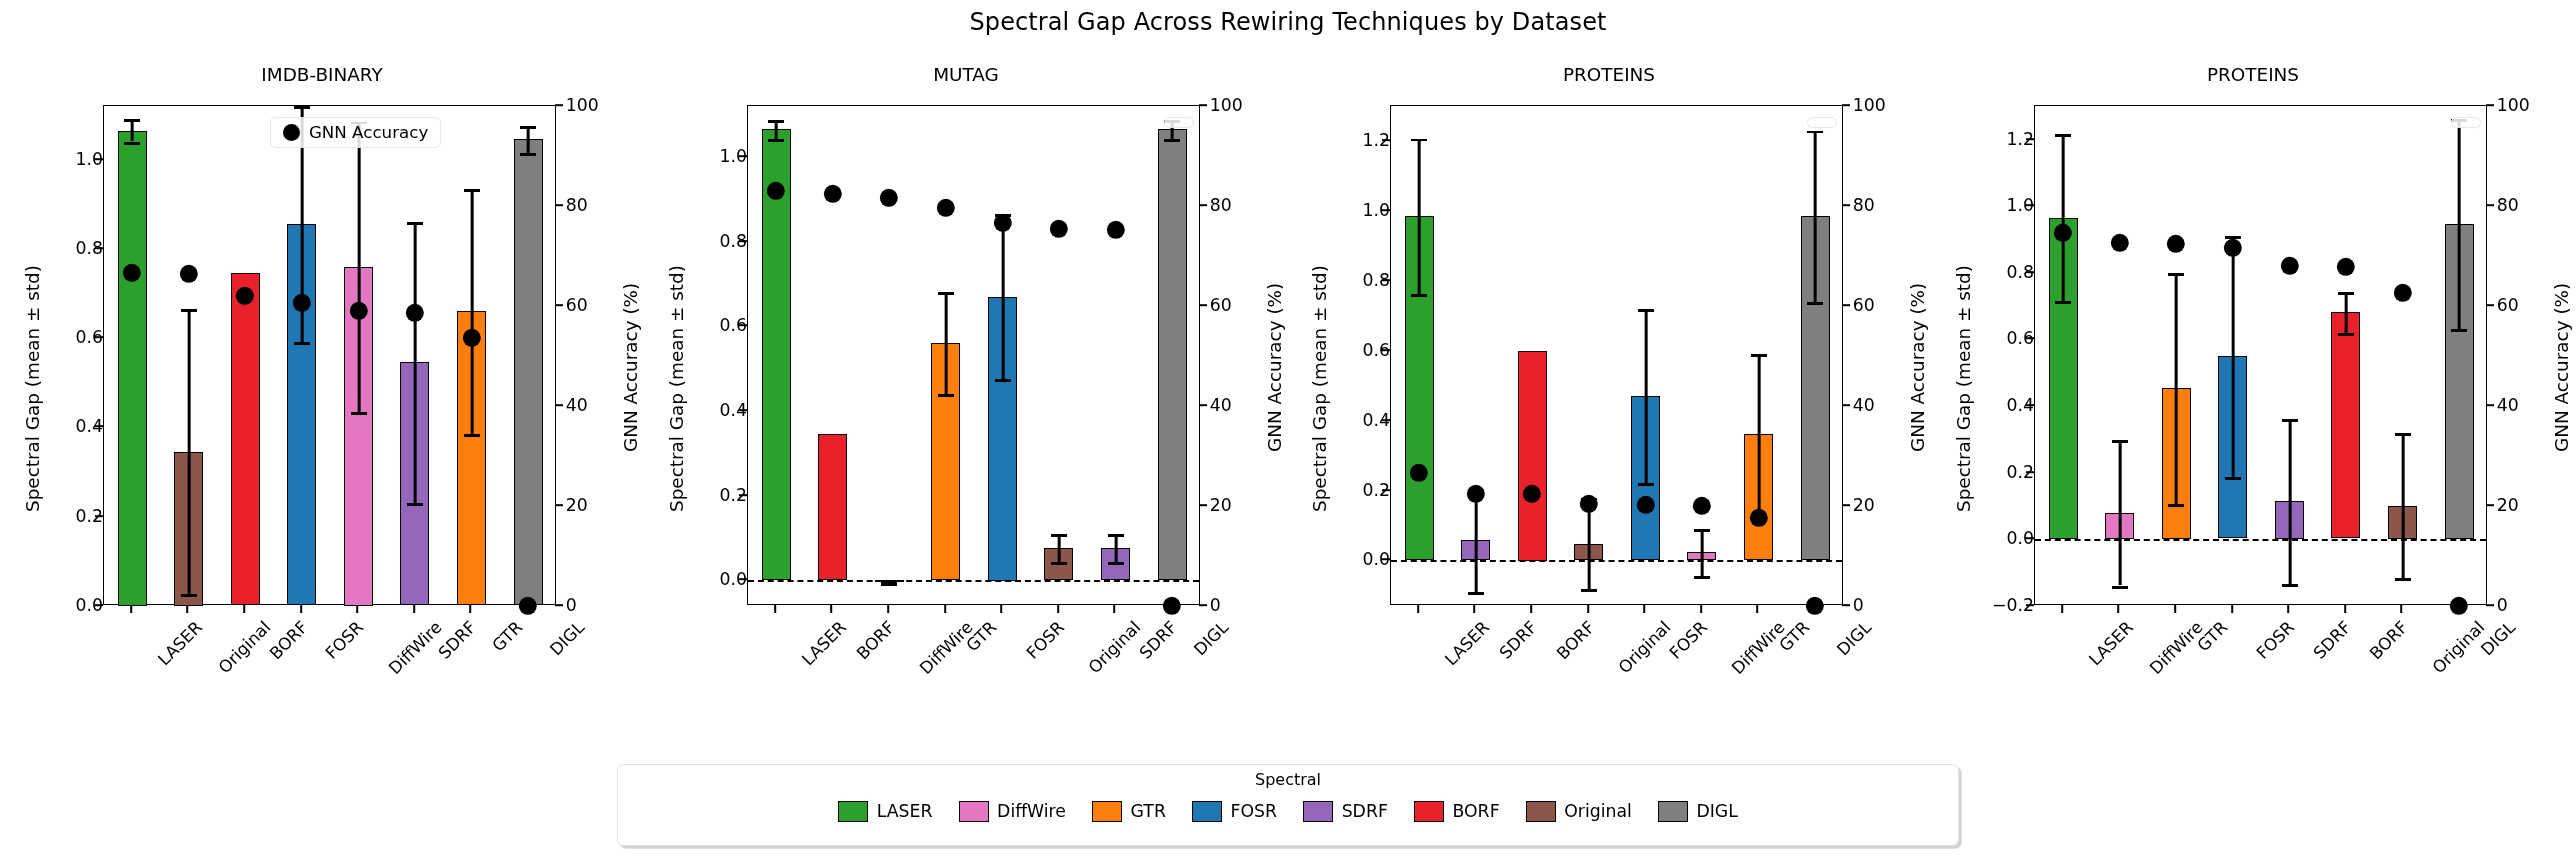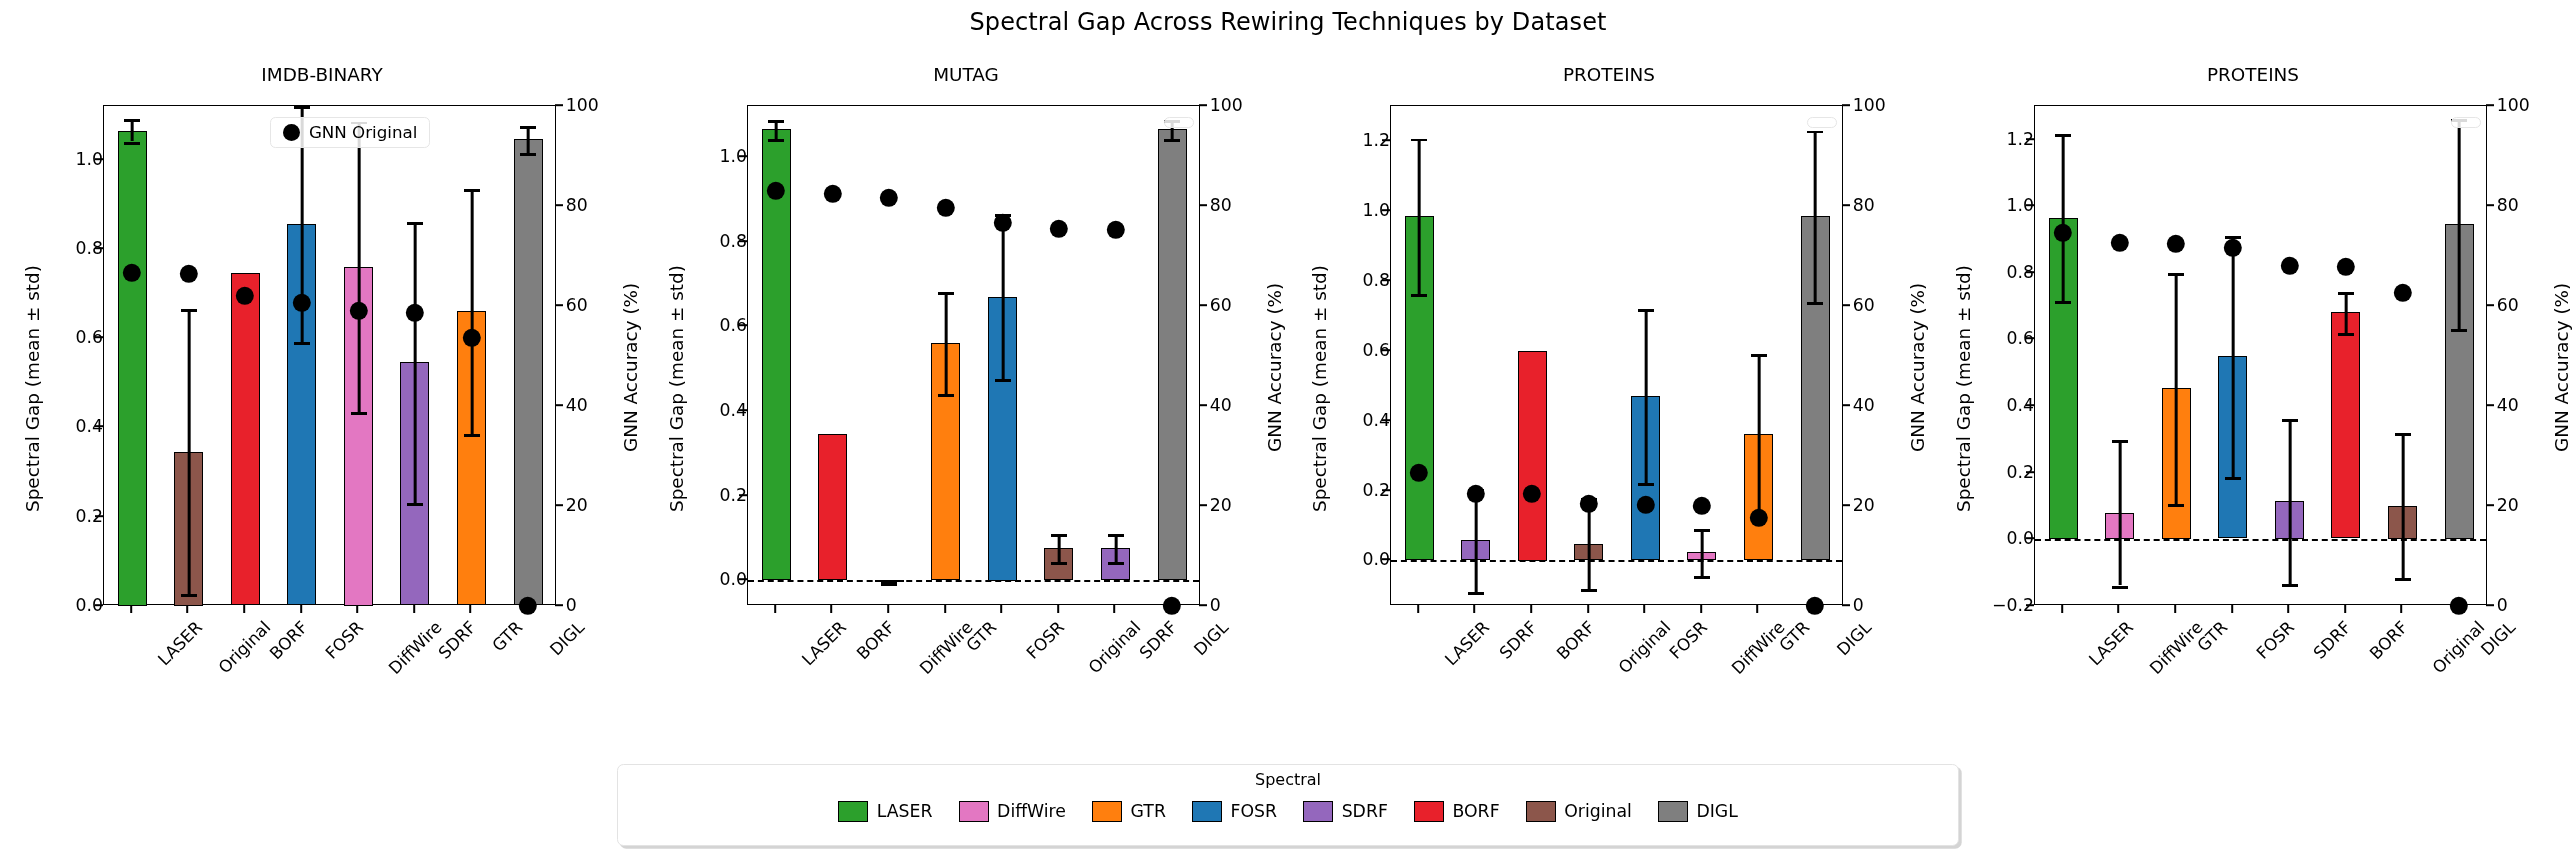--- a/index.html
+++ b/index.html
@@ -143,21 +143,21 @@
         <div class="xtickmark" style="left: 357px; top: 605px;"></div>
         <div class="xlab" style="left: 365px; top: 617px;">DiffWire</div>
         <div class="xtickmark" style="left: 414px; top: 605px;"></div>
         <div class="xlab" style="left: 421px; top: 617px;">SDRF</div>
         <div class="xtickmark" style="left: 470px; top: 605px;"></div>
         <div class="xlab" style="left: 478px; top: 617px;">GTR</div>
         <div class="xtickmark" style="left: 527px; top: 605px;"></div>
         <div class="xlab" style="left: 534px; top: 617px;">DIGL</div>
         <div class="gnnleg" style="left: 270px; top: 117px;">
           <span class="gdot"></span>
-          <span>GNN Original</span>
+          <span>GNN Accuracy</span>
         </div>
       </div>
       <div class="panel" style="left: 644px;">
         <div class="panel-title">MUTAG</div>
         <div class="axes" style="left: 103px; top: 105px; width: 453px; height: 500px;">
           <div class="zeroline" style="top: 474px;"></div>
           <div class="bar" style="left: 13.6px; background: rgb(44, 160, 44); top: 23px; height: 451px; width: 29px;"></div>
           <div class="errline" style="left: 28px; top: 14px; height: 18.6px;"></div>
           <div class="errcap" style="left: 28px; top: 14px; width: 16px; margin-left: -8px; transform: none;"></div>
           <div class="errcap" style="left: 28px; top: 33px; width: 16px; margin-left: -8px; transform: none;"></div>

